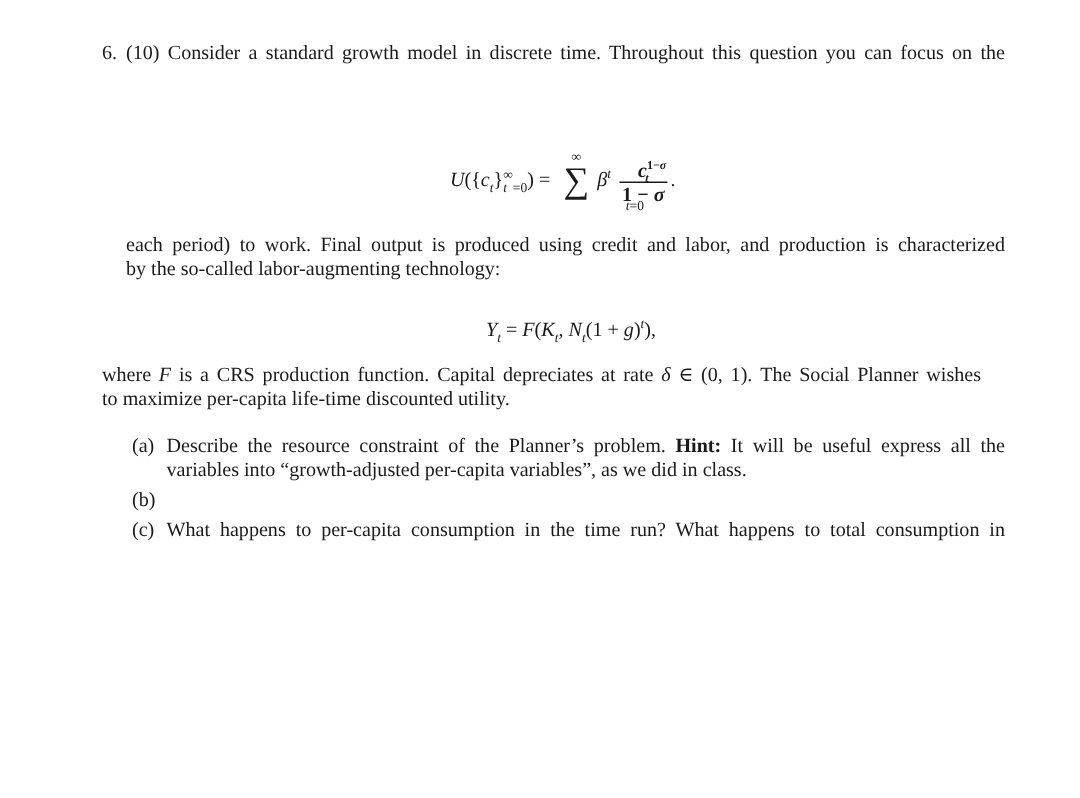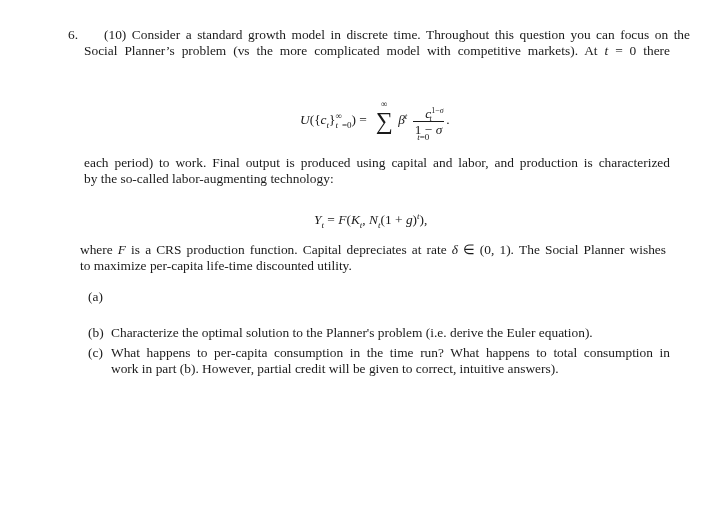--- a/index.html
+++ b/index.html
@@ -63,84 +63,84 @@
       margin: 0 3px;
     }
     .sum-sym { font-size: 24px; line-height: 24px; display: block; }
     .sum-top { font-size: 9px; display: block; line-height: 9px; }
     .sum-bot { font-size: 9px; display: block; line-height: 9px; margin-left: 44px; }
     .frac {
       display: inline-block;
       vertical-align: middle;
       text-align: center;
       margin: 0 2px;
+      font-weight: bold;
     }
     .frac .num { display: block; border-bottom: 1px solid #1a1a1a; padding: 0 2px; line-height: 15px; }
     .frac .den { display: block; padding: 0 2px; line-height: 15px; }
     .item-label {
       position: absolute;
       font-family: "Liberation Serif", "DejaVu Serif", serif;
       font-size: 13.4px;
     }
   </style>
 </head>
 <body>
 
 <div class="page">
 
   <div class="qnum">
     <span>6.</span>
   </div>
 
-  <div class="para" style="left:84px; top:27px; width:586px;margin-left:20px;">
+  <div class="para" style="left:84px; top:27px; width:586px;">
     <span class="line"><span>(10)</span> Consider a standard growth model in discrete time. Throughout this question you can focus on the</span>
   </div>
   <div class="para" style="left:84px; top:43.4px; width:586px;">
-    <span class="line">Social Planner’s problem (vs the more complicated model with competitive markets). At <span class="it">t</span> = 0 there</span>
   </div>
 
   <div class="eq" style="left:300px; top:100px;">
     <span class="it">U</span>({<span class="it">c<sub>t</sub></span>}<span style="display:inline-block;vertical-align:middle;line-height:9px;font-size:9px;"><span style="display:block">∞</span><span style="display:block" class="it">t</span></span><span style="font-size:9px;vertical-align:-4px;">=0</span>) =
     <span class="sum-wrap">
       <span class="sum-top">∞</span>
       <span class="sum-sym">∑</span>
       <span class="sum-bot"><span class="it">t</span>=0</span>
     </span><span class="it">β</span><sup class="it">t</sup>
     <span class="frac">
       <span class="num"><span class="it">c</span><sup style="font-size:8px;">1−<span class="it">σ</span></sup><sub class="it" style="font-size:8px;margin-left:-14px;">t</sub></span>
       <span class="den">1 − <span class="it">σ</span></span>
     </span>.
   </div>
 
   <div class="para" style="left:84px; top:155px; width:586px;">
-    <span class="line">each period) to work. Final output is produced using capital and labor, and production is characterized</span>
+    <span class="line">each period) to work. Final output is produced using credit and labor, and production is characterized</span>
     <span class="line last">by the so-called labor-augmenting technology:</span>
   </div>
 
-  <div class="eq" style="left:314px; top:212px;">
+  <div class="eq" style="left:324px; top:212px;">
     <span class="it">Y<sub>t</sub></span> = <span class="it">F</span>(<span class="it">K<sub>t</sub></span>, <span class="it">N<sub>t</sub></span>(1 + <span class="it">g</span>)<sup class="it">t</sup>),
   </div>
 
-  <div class="para" style="left:80px; top:242px; width:586px;font-family:Liberation Serif, serif;">
+  <div class="para" style="left:68px; top:242px; width:586px;">
     <span class="line">where <span class="it">F</span> is a CRS production function. Capital depreciates at rate <span class="it">δ</span> ∈ (0, 1). The Social Planner wishes</span>
     <span class="line last">to maximize per-capita life-time discounted utility.</span>
   </div>
 
   <div class="item-label" style="left:88px; top:289px;">
     <span>(a)</span>
   </div>
+  <div class="para" style="left:111px; top:289px; width:559px;">
+    <span class="line">Describe the resource constraint of the Planner’s problem. <span class="bold">Hint:</span> It will be useful express all the</span>
+    <span class="line last">variables into “growth-adjusted per-capita variables”, as we did in class.</span>
+  </div>
 
   <div class="item-label" style="left:88px; top:325px;">
     <span>(b)</span>
-  </div>
-  <div class="para" style="left:111px; top:325px; width:559px;">
-    <span class="line last">Characterize the optimal solution to the Planner's problem (i.e. derive the Euler equation).</span>
   </div>
 
   <div class="item-label" style="left:88px; top:345px;">
     <span>(c)</span>
   </div>
   <div class="para" style="left:111px; top:345px; width:559px;">
     <span class="line">What happens to per-capita consumption in the time run? What happens to total consumption in</span>
-    <span class="line last">work in part (b). However, partial credit will be given to correct, intuitive answers).</span>
   </div>
 
 </div>
 
 </body></html>

